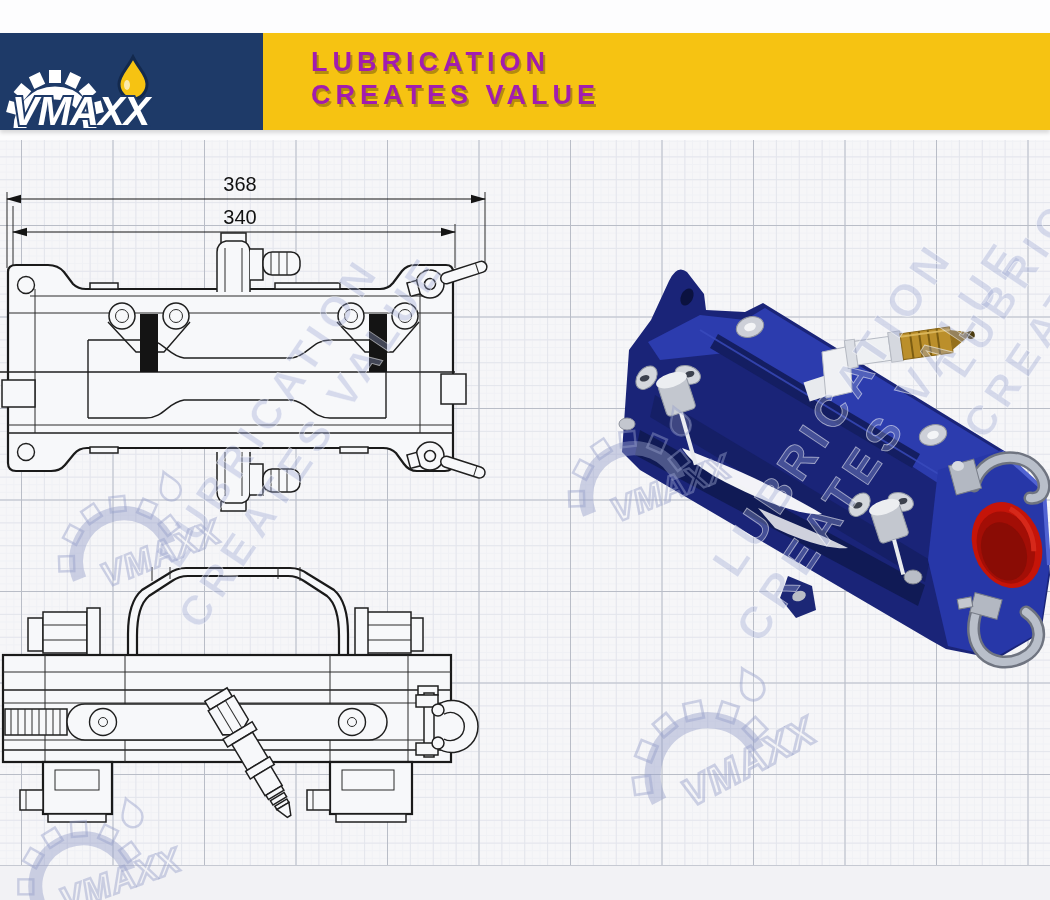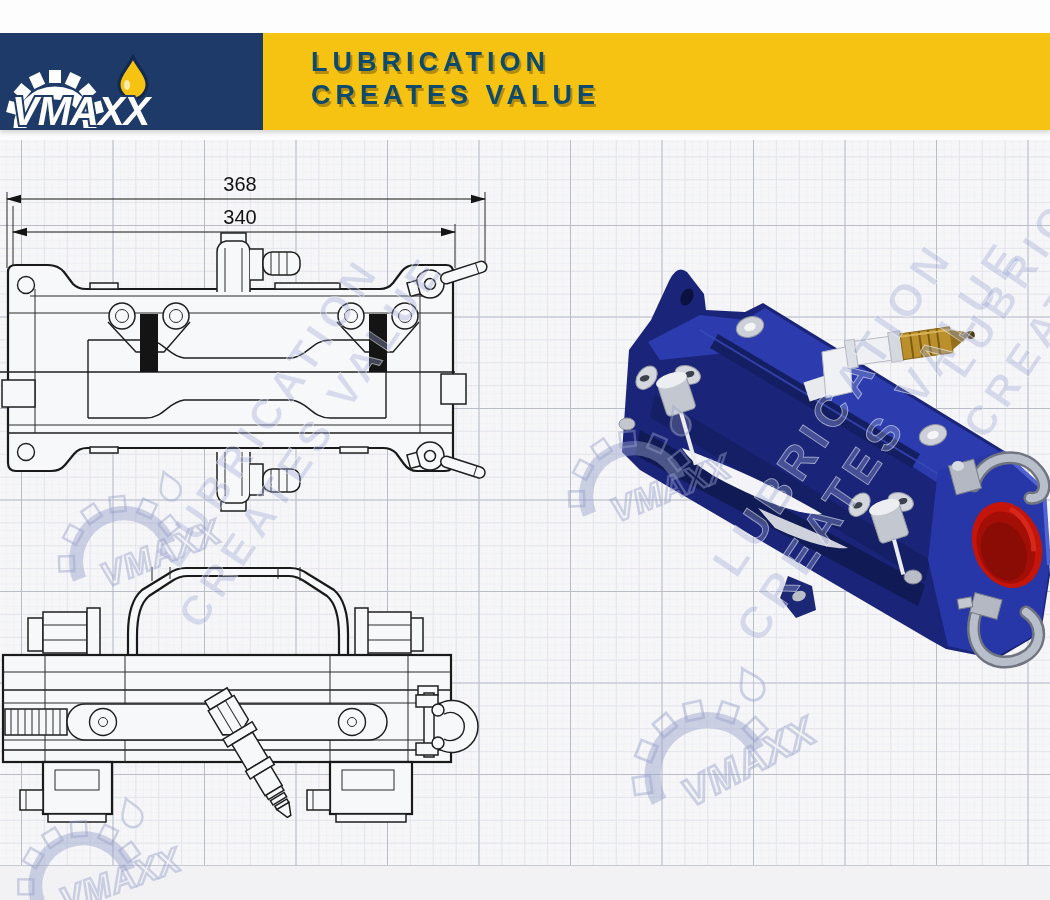--- a/index.html
+++ b/index.html
@@ -2,21 +2,21 @@
 <html><head>
 <meta charset="utf-8">
 <style>
   html,body{margin:0;padding:0;}
   body{width:1050px;height:900px;position:relative;overflow:hidden;
        background:#fcfcfd;font-family:"Liberation Sans",sans-serif;}
   
   .header{position:absolute;left:0;top:33px;width:1050px;height:97px;display:flex;
           box-shadow:0 3px 4px rgba(0,0,0,.14);}
   .logo-block{width:263px;height:97px;background:#1e3a68;position:relative;flex:0 0 auto;}
-  .banner{flex:1;background:#f6c312;color:#0c4a6e;padding:13px 0 0 48px;box-sizing:border-box;}
+  .banner{flex:1;background:#f6c312;color:#a21caf;padding:13px 0 0 48px;box-sizing:border-box;}
   .banner .tl{font-weight:bold;font-size:27px;letter-spacing:5px;line-height:33px;
               text-shadow:2px 3px 0 rgba(125,95,10,.55);}
   
   .grid{position:absolute;left:0;top:140px;width:1050px;height:725px;
     background-color:#f6f6f8;border-bottom:1px solid #c6c9d2;
     background-image:
       linear-gradient(to right,#b9bdc7 1px,transparent 1px),
       linear-gradient(to bottom,#b9bdc7 1px,transparent 1px),
       linear-gradient(to right,#e3e5ec 1px,transparent 1px),
       linear-gradient(to bottom,#e3e5ec 1px,transparent 1px),

